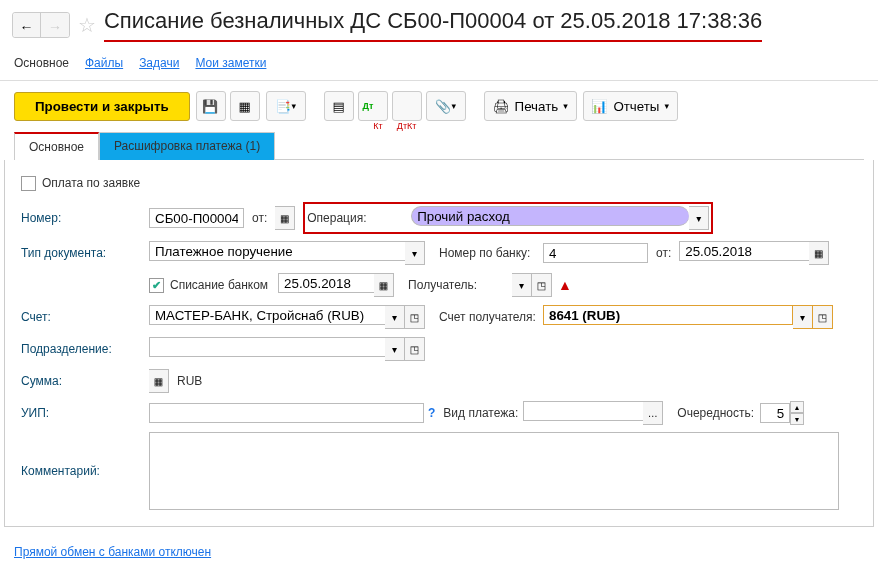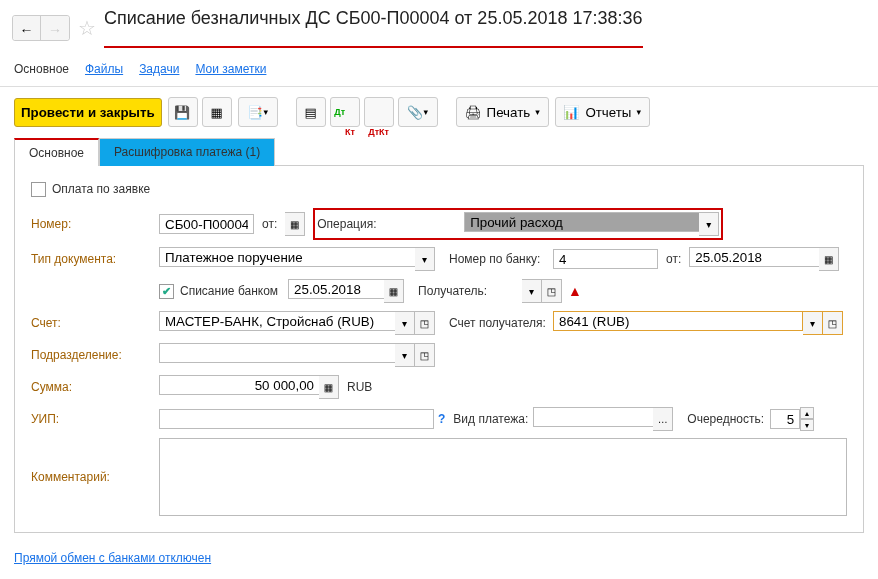--- a/index.html
+++ b/index.html
@@ -3,59 +3,59 @@
 <meta charset="utf-8">
 <style>
 * { box-sizing: border-box; margin: 0; padding: 0; }
 body { font-family: Arial, sans-serif; font-size: 12px; color: #333; background: #fff; width: 878px; }
 .header { display: flex; align-items: center; padding: 8px 12px; gap: 8px; }
 .nav-buttons { display: flex; border: 1px solid #ccc; border-radius: 3px; }
 .nav-btn { width: 28px; height: 24px; border: none; background: #f5f5f5; cursor: pointer; display: flex; align-items: center; justify-content: center; font-size: 14px; }
 .nav-btn:first-child { border-right: 1px solid #ccc; border-radius: 3px 0 0 3px; }
 .nav-btn:last-child { border-radius: 0 3px 3px 0; color: #ccc; }
 .star-icon { color: #ccc; font-size: 20px; }
-.title { font-size: 18px; color: #222; border-bottom: 2px solid #c00; padding-bottom: 17px; }
+.title { font-size: 22px; color: #222; border-bottom: 2px solid #c00; padding-bottom: 6px; }
 .subnav { display: flex; gap: 16px; padding: 6px 14px 10px; border-bottom: 1px solid #ddd; }
 .subnav-item { color: #1a73e8; text-decoration: underline; cursor: pointer; }
 .subnav-item.active { color: #333; text-decoration: none; }
 .toolbar { display: flex; gap: 6px; padding: 10px 14px; align-items: center; }
-.btn-primary { background: #ffdd00; border: 1px solid #c0a020; padding: 6px 6px; font-weight: bold; border-radius: 3px; cursor: pointer; }
+.btn-primary { background: #ffdd00; border: 1px solid #c0a020; padding: 6px 20px; font-weight: bold; border-radius: 3px; cursor: pointer; }
 .btn-icon { width: 30px; height: 30px; border: 1px solid #ccc; border-radius: 3px; background: #f8f8f8; cursor: pointer; display: inline-flex; align-items: center; justify-content: center; font-size: 13px; }
 .btn-group { display: flex; gap: 4px; }
 .sep { width: 6px; }
 .btn-labeled { height: 30px; border: 1px solid #ccc; border-radius: 3px; background: #f8f8f8; padding: 0 8px; display: inline-flex; align-items: center; gap: 5px; cursor: pointer; }
 .tabs-container { margin: 0 14px; border-bottom: 1px solid #ccc; display: flex; }
 .tab { padding: 6px 14px; border: 1px solid #ccc; border-bottom: none; background: #0ea5e9; cursor: pointer; position: relative; top: 1px; }
 .tab.active { background: #fff; border-top: 2px solid #c00; }
-.form-area { padding: 10px 16px; border: 1px solid #ccc; border-top: none; margin: 0 14px 10px; }
+.form-area { padding: 10px 16px; border: 1px solid #ccc; border-top: none; margin: 0 4px 10px; }
 .row { display: flex; align-items: center; margin-bottom: 6px; min-height: 26px; }
 .left-col { display: flex; align-items: center; }
 .right-col { display: flex; align-items: center; margin-left: 8px; }
-.lbl { width: 128px; color: #a16207; }
+.lbl { width: 128px; color: #0c4a6e; }
 .lbl-r { width: 104px; color: #333; }
 .input { height: 20px; border: 1px solid #bbb; padding: 0 5px; background: #fff; }
 .input-wrap { display: flex; }
 .input-wrap .input { border-right: none; }
 .input-btn { width: 20px; height: 24px; border: 1px solid #bbb; border-left: none; background: #f5f5f5; cursor: pointer; display: inline-flex; align-items: center; justify-content: center; font-size: 10px; }
 .input-btn + .input-btn { border-left: none; }
 .checkbox-wrap { display: flex; align-items: center; gap: 6px; }
 .checkbox { width: 15px; height: 15px; border: 1px solid #999; display: inline-flex; align-items: center; justify-content: center; font-size: 11px; color: #2a8; font-weight: bold; }
 .checkbox.checked { background: #fff; }
-.highlight-box { border: 2px solid #c00; padding: 2px; display: flex; align-items: center; gap: 43px; }
-.highlight-yellow .input { background: #a3a3a3; }
-.yellow-outline { border: 1px solid #e0a030 !important; }
+.highlight-box { border: 2px solid #c00; padding: 2px; display: flex; align-items: center; }
+.highlight-yellow .input { background: #c4b5fd; border-radius: 11px; }
+.yellow-outline { border: 1px solid #e0a030 !important; font-weight: bold; }
 .yellow-outline + .input-btn { border-color: #e0a030; }
 .warning-icon { color: #c00; margin-left: 6px; font-size: 14px; }
 .textarea { width: 690px; height: 78px; border: 1px solid #bbb; resize: none; }
 .link-bottom { color: #1a73e8; text-decoration: underline; margin: 8px 14px; display: inline-block; }
 .sum-input { text-align: right; }
 .q-icon { color: #1a73e8; margin-left: 4px; font-weight: bold; cursor: pointer; }
 .mini { font-size: 9px; }
 .dc-green { color: #0a0; font-weight: bold; }
-.dc-red { color: #c00; font-weight: bold; margin-top: 40px; }
+.dc-red { color: #c00; font-weight: normal; margin-top: 40px; }
 .spinner { display: flex; flex-direction: column; }
 .spinner button { width: 14px; height: 12px; border: 1px solid #bbb; background: #f5f5f5; font-size: 7px; line-height: 1; padding: 0; cursor: pointer; }
 </style>
 </head>
 <body>
 
 
 
 <div class="header">
   <div class="nav-buttons">
@@ -242,21 +242,20 @@
         </button>
       <button class="input-btn">
           <span>◳</span>
         </button>
     </div>
   </div>
 
   <div class="row">
     <span class="lbl">Сумма:</span>
     <div class="input-wrap">
-      <input class="input sum-input" style="width: 160px;" value="50 000,00">
       <button class="input-btn">
           <span>▦</span>
         </button>
     </div>
     <span style="margin-left:8px">RUB</span>
   </div>
 
 
   <div class="row">
     <span class="lbl">УИП:</span>

